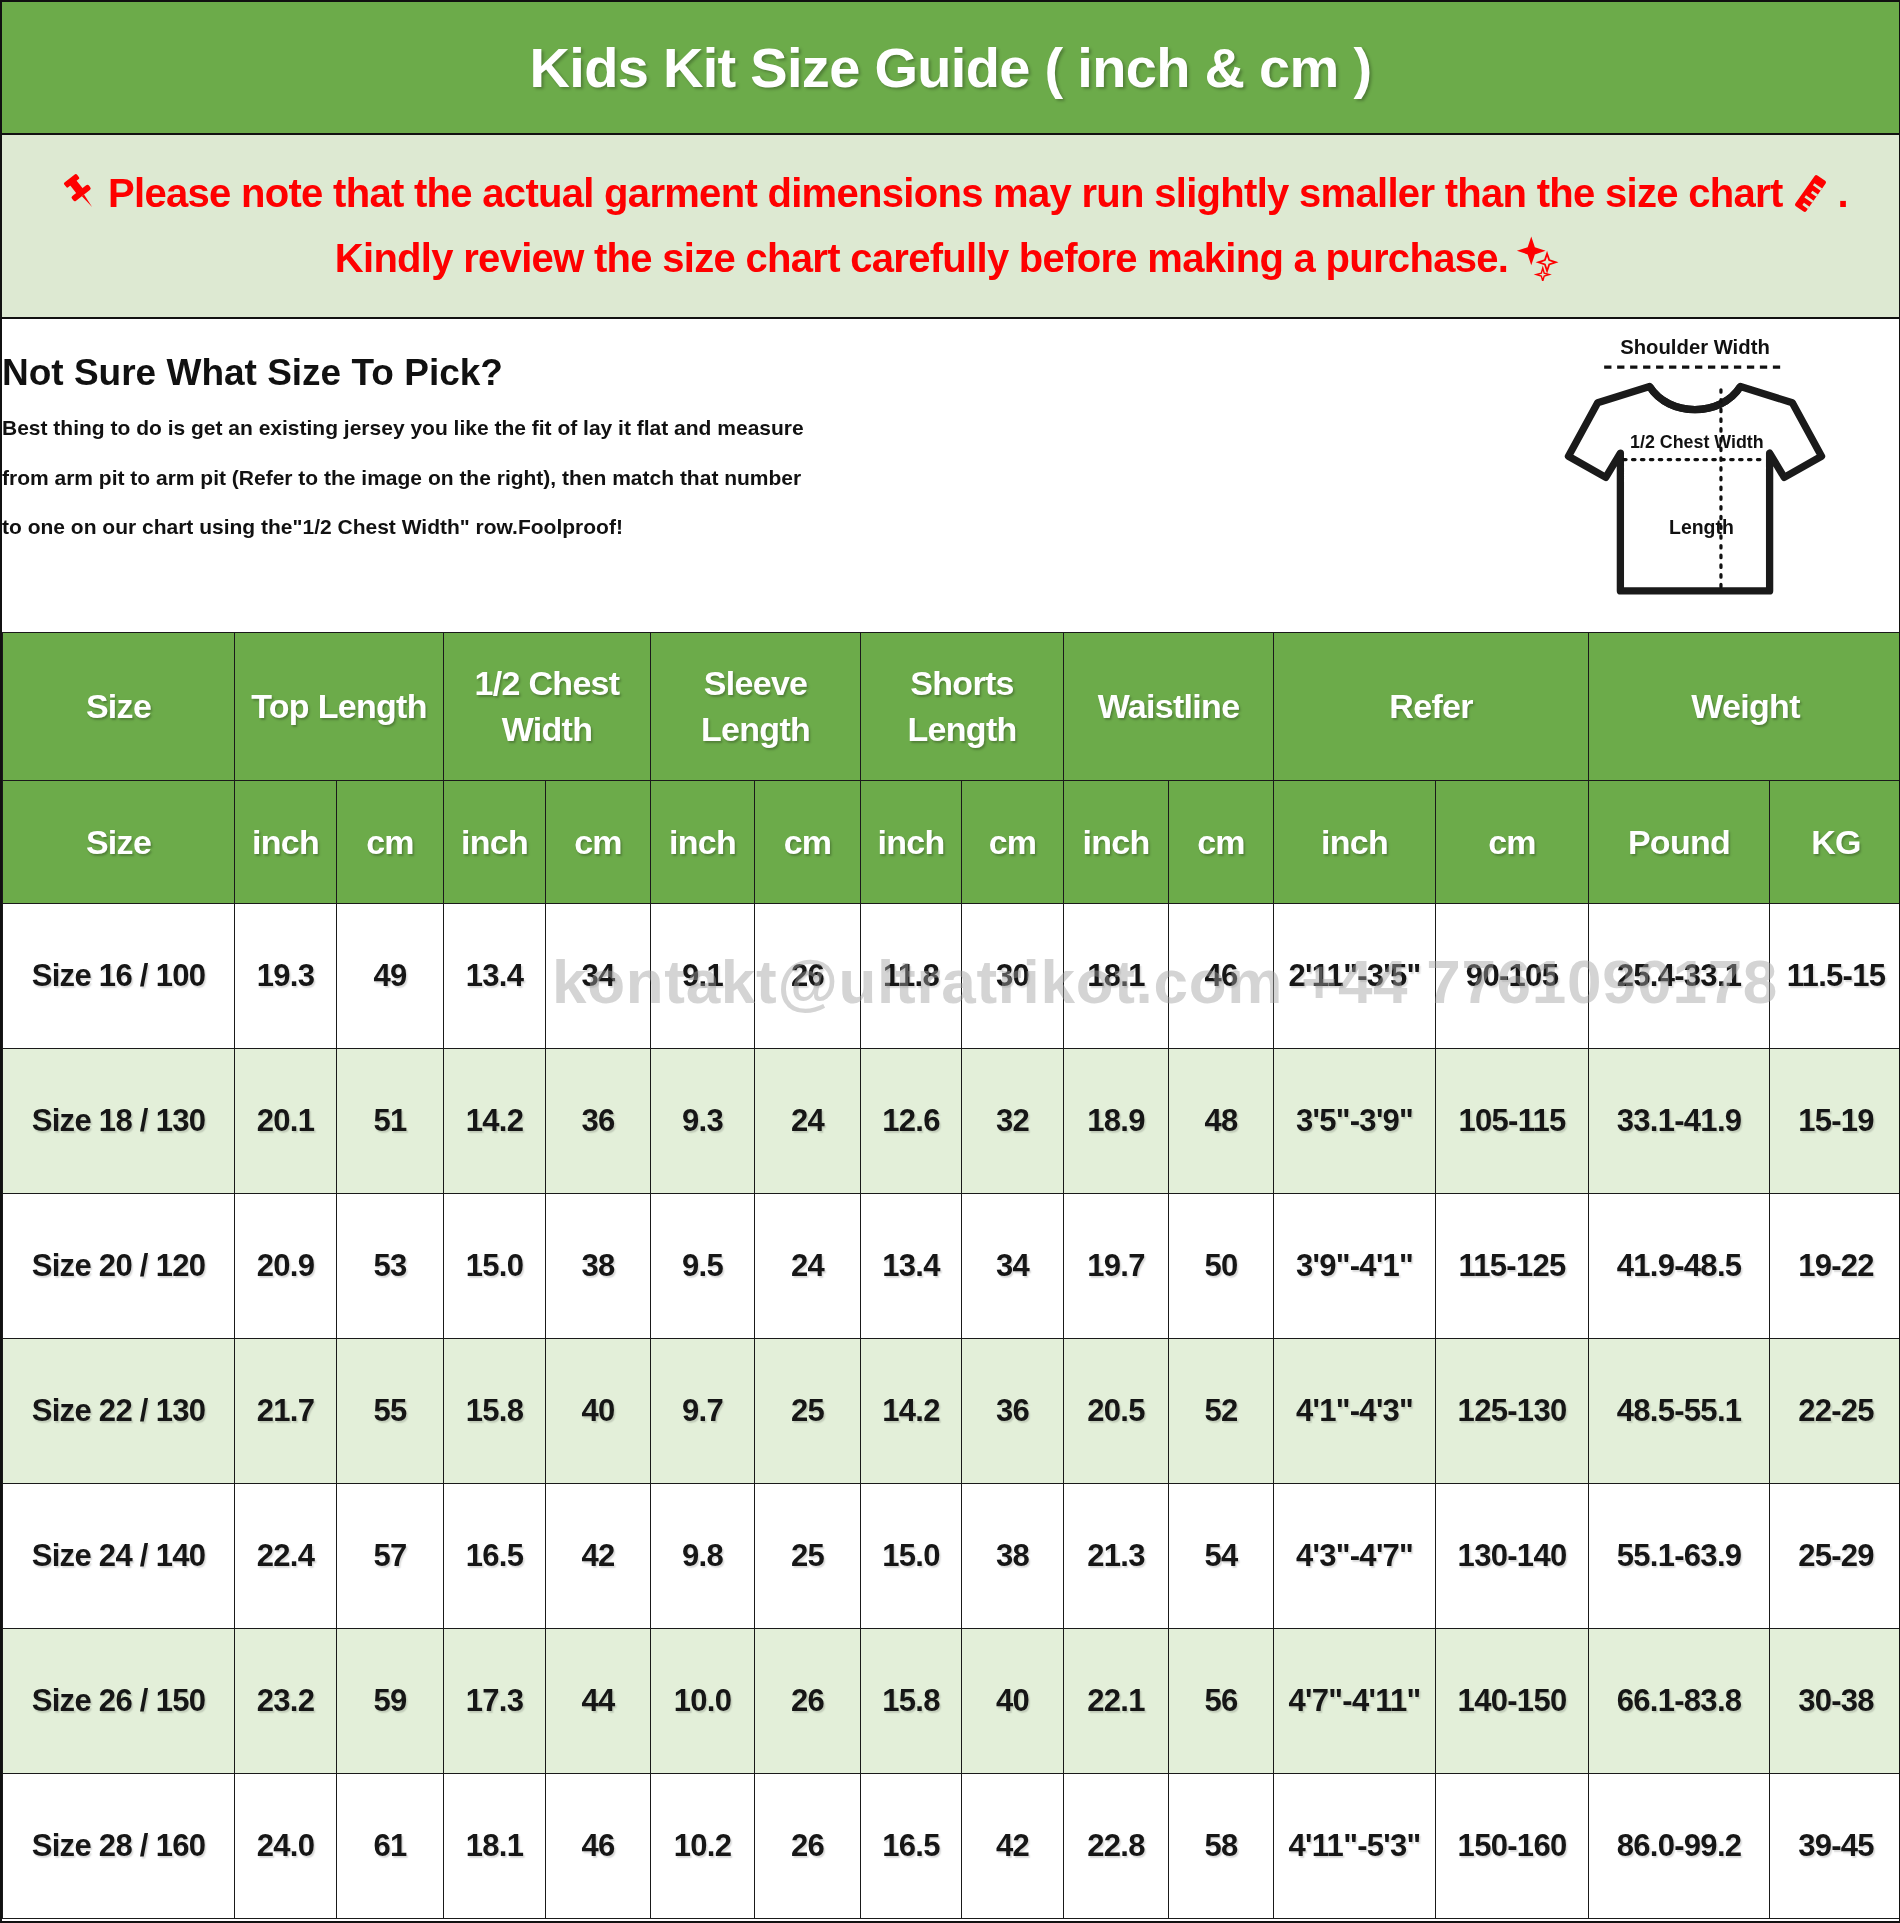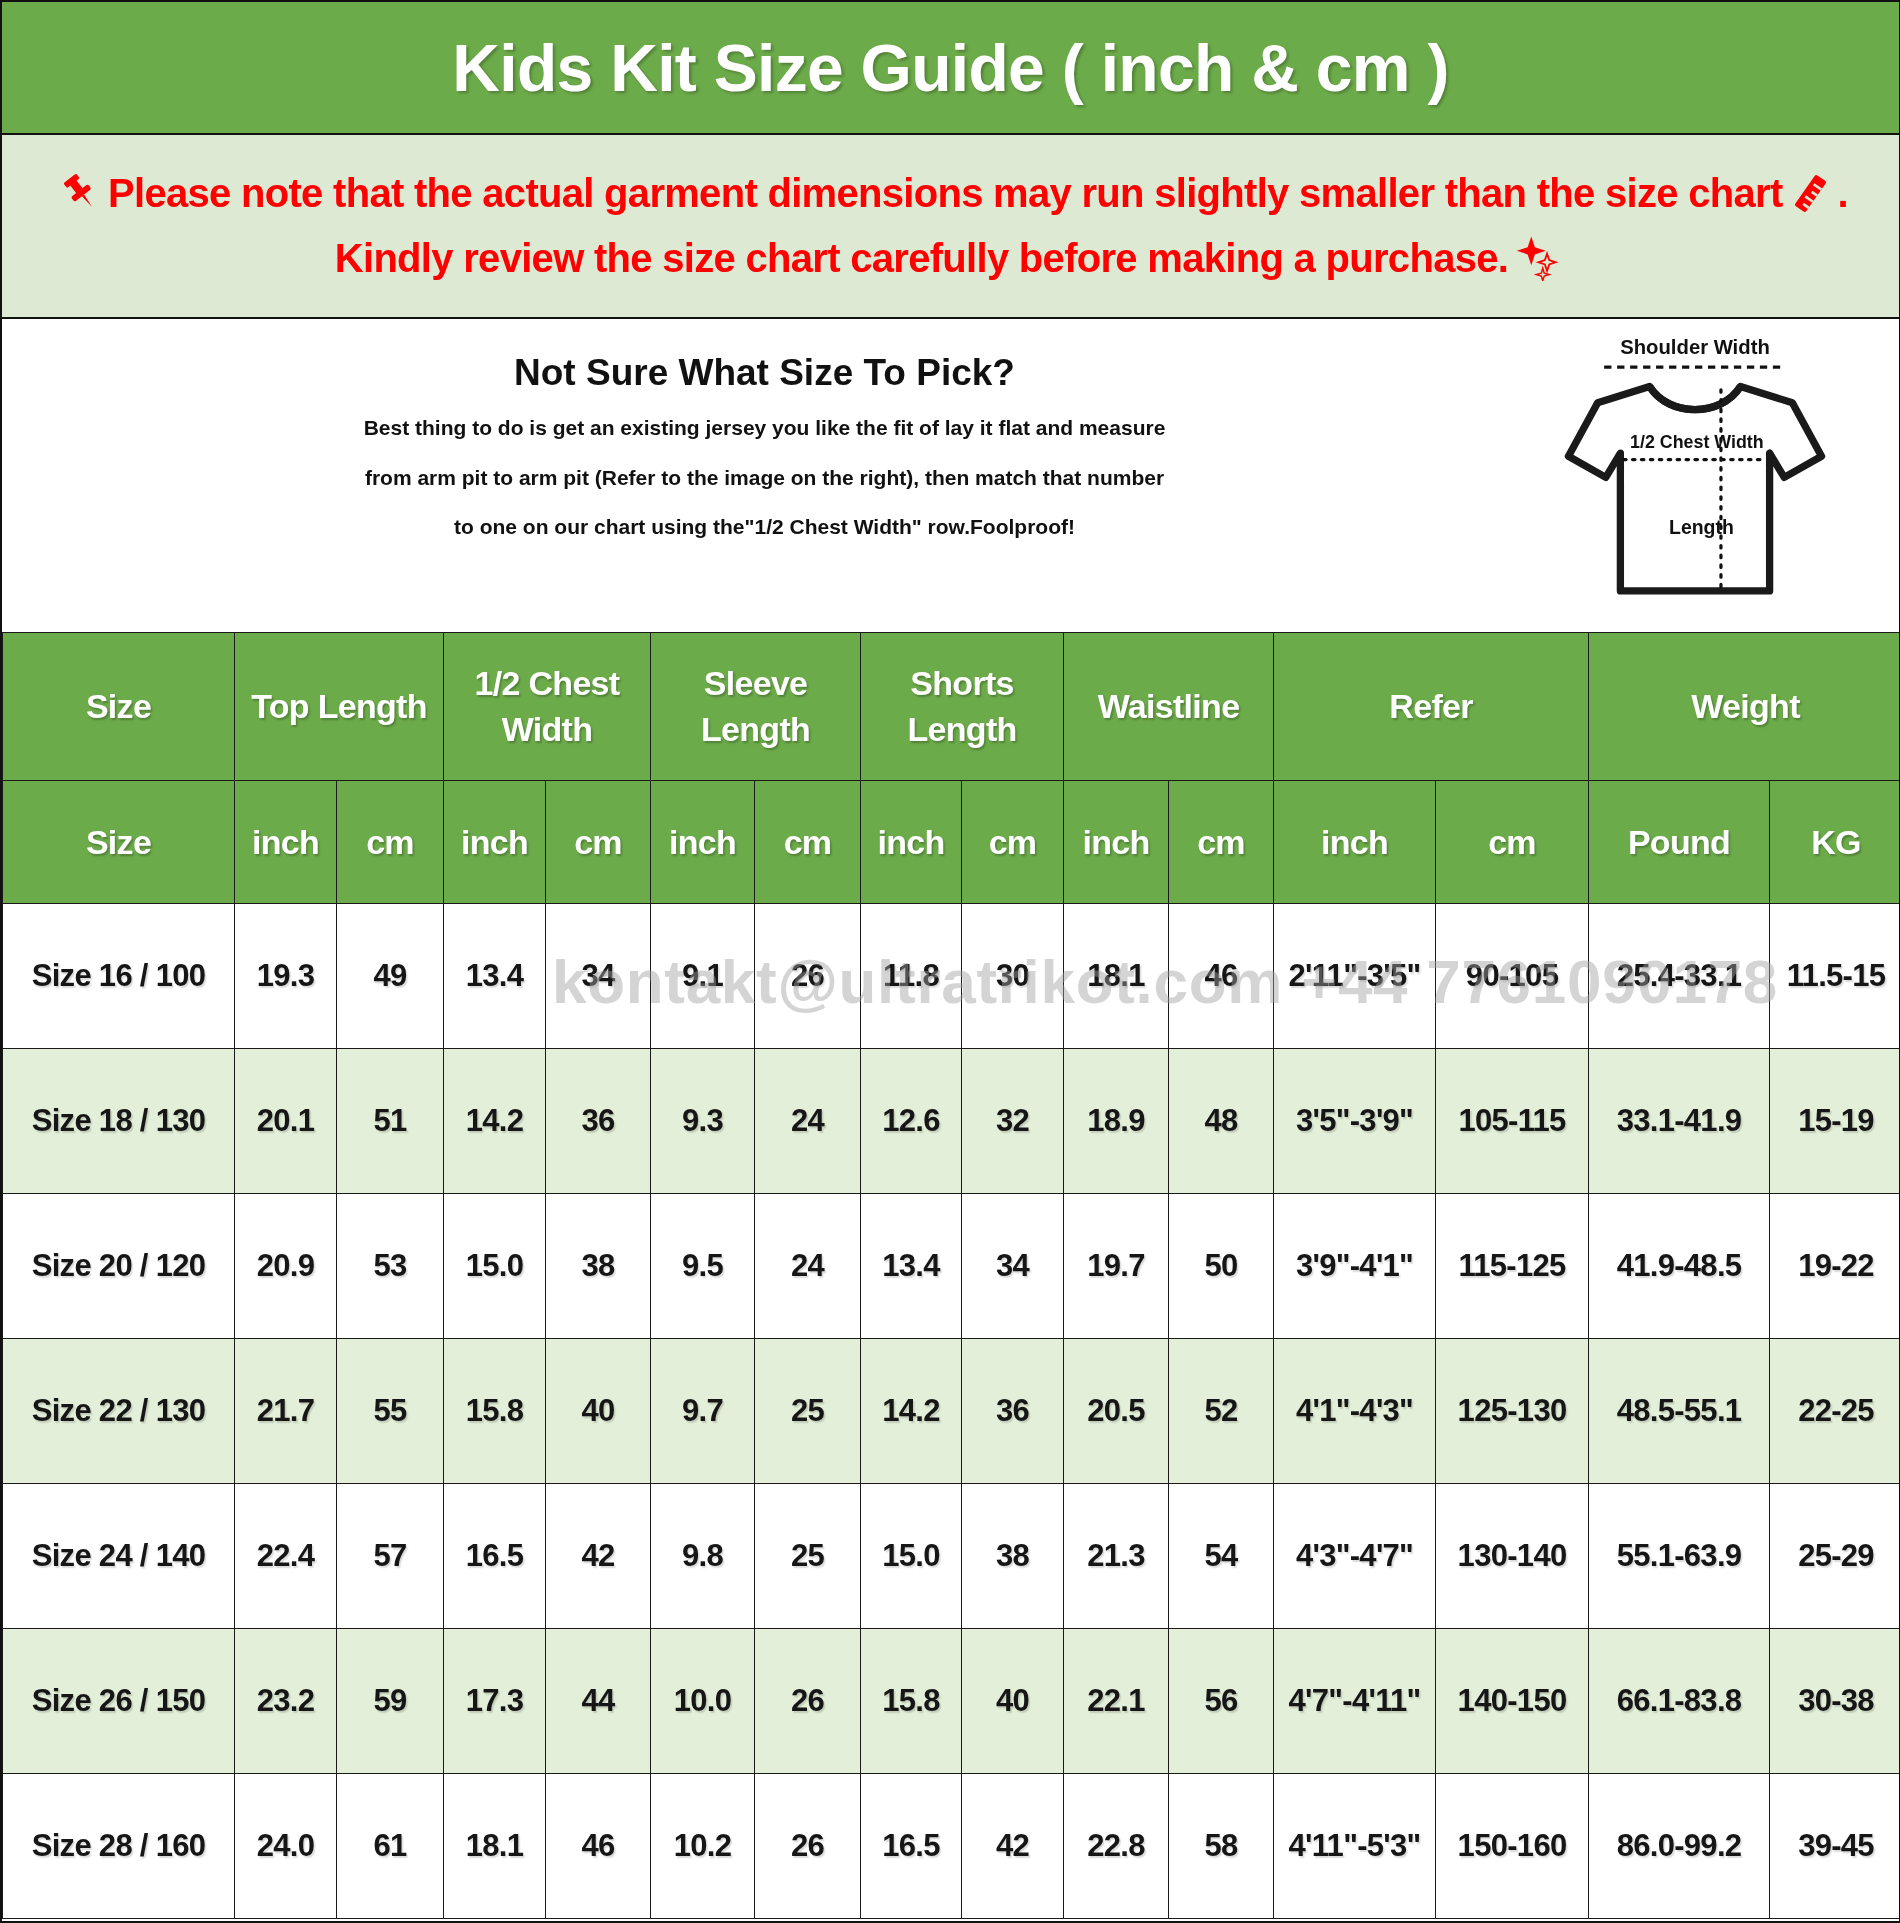--- a/index.html
+++ b/index.html
@@ -13,21 +13,21 @@
     overflow:hidden;
   }
   
   .title-bar{
     height:131px;
     background:#6cab4a;
     display:flex;align-items:center;justify-content:center;
     border-bottom:2.2px solid #111;
   }
   .title-bar h1{
-    margin:0;color:#fff;font-size:66px;letter-spacing:-0.7px;
+    margin:0;color:#fff;font-size:56px;letter-spacing:-0.7px;
     text-shadow:2.2px 2.2px 3px rgba(0,0,0,.25);
   }
   
   .notice{
     height:182px;
     background:#dde9d2;
     border-bottom:2.2px solid #111;
     display:flex;flex-direction:column;align-items:center;justify-content:center;
     gap:19.4px;
   }
@@ -37,21 +37,21 @@
   }
   .notice-line .ic{flex:0 0 auto;margin:0 6px;}
   
   .size-help{
     height:313px;
     background:#fff;
     position:relative;
   }
   .help-text{
     position:absolute;left:0;top:22.4px;width:1525px;
-    text-align:center;color:#111;
+    color:#111;
   }
   .help-text .heading{font-size:37px;margin:10.5px 0 22.4px 0;}
   .help-text .line{font-size:21px;margin:0 0 25.4px 0;white-space:nowrap;}
   
   .diagram{
     position:absolute;right:58px;top:13.5px;width:292px;height:292px;
   }
   
   table.size-table{
     width:1901px;border-collapse:collapse;table-layout:fixed;

